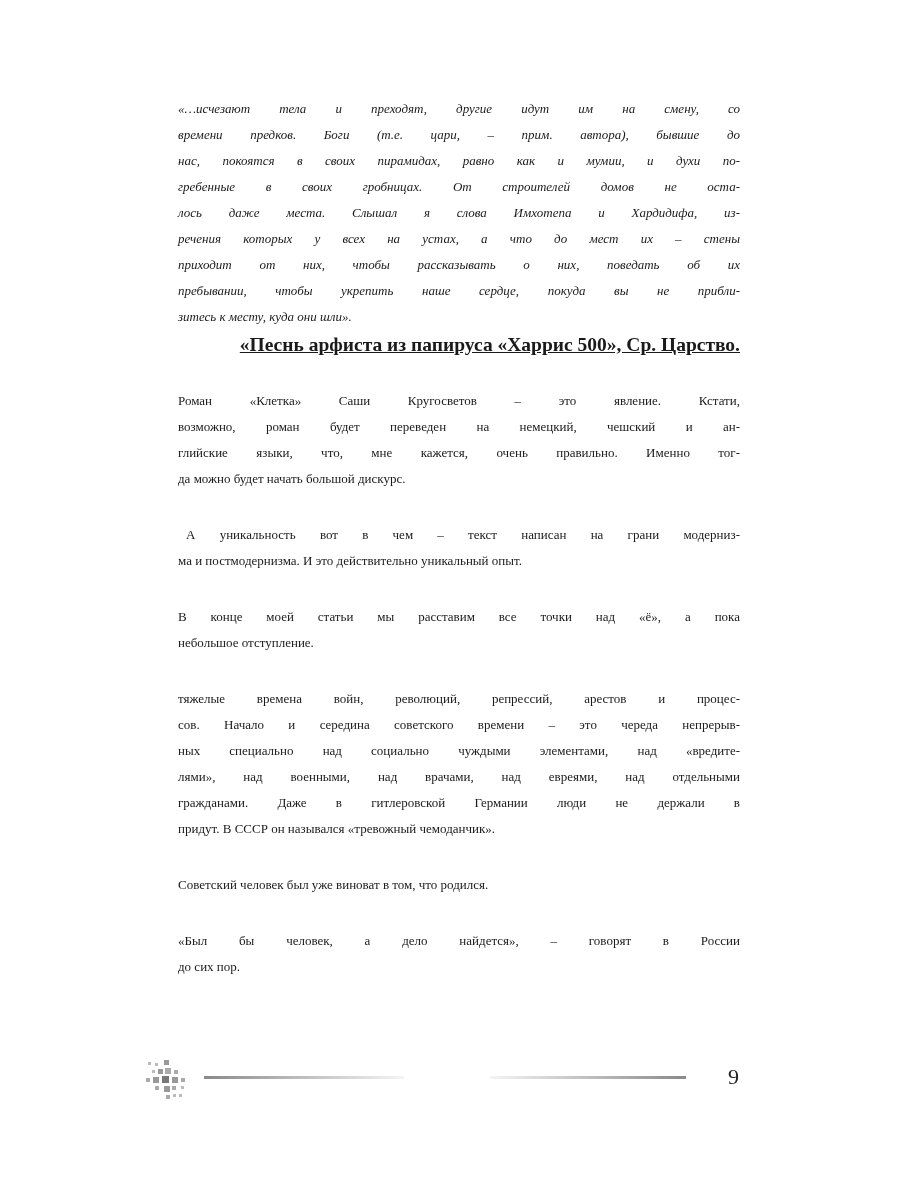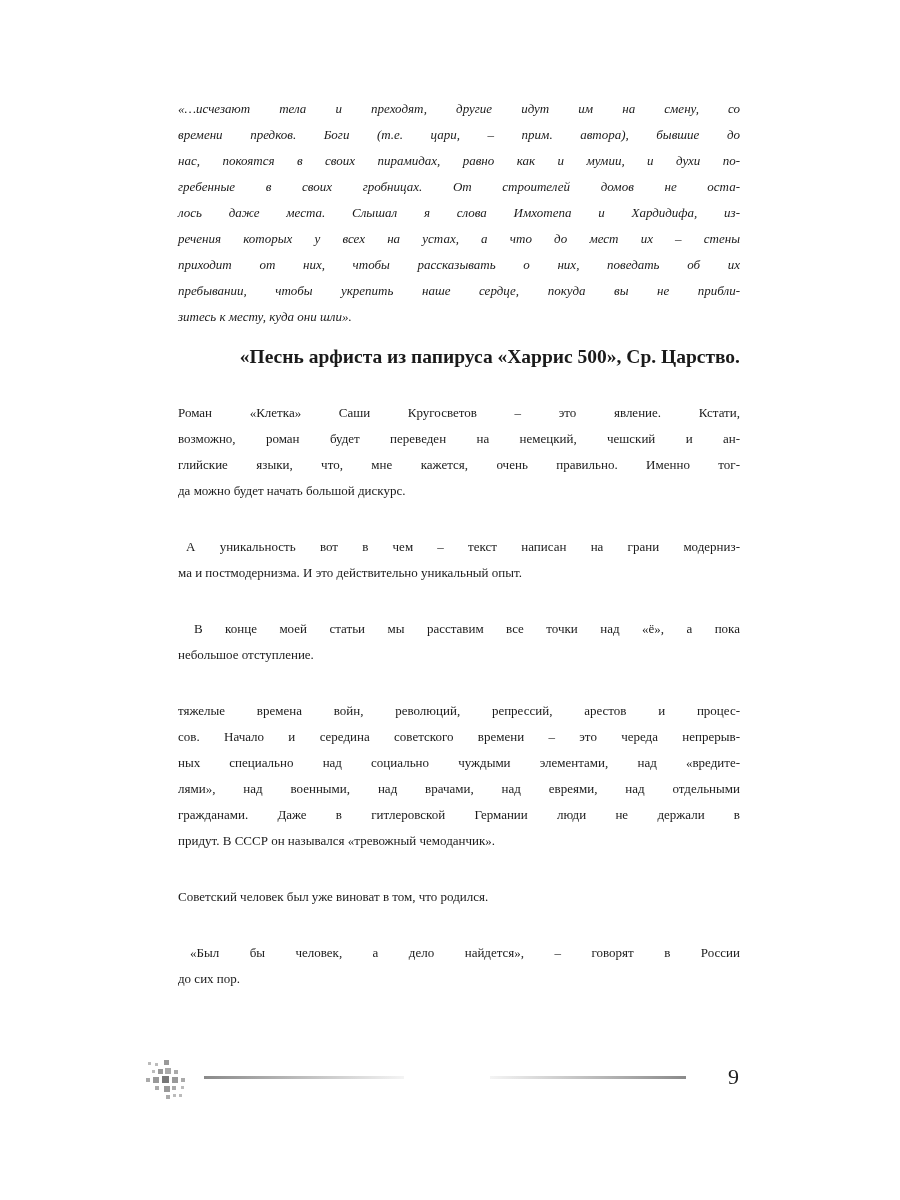--- a/index.html
+++ b/index.html
@@ -1,21 +1,21 @@
 <!DOCTYPE html>
 <html><head>
 <meta charset="utf-8">
 <style>
   html, body { margin:0; padding:0; background:#fff; }
   body { width:900px; height:1200px; position:relative; overflow:hidden; font-family:"Liberation Serif", serif; color:#1a1a1a; }
   .page { position:absolute; left:178px; top:96px; width:562px; }
   .line { font-size:13px; line-height:26px; white-space:nowrap; text-align:justify; text-align-last:justify; display:block; }
   .line.last { text-align-last:left; }
   .quote .line { font-style:italic; }
-  .attr { font-weight:bold; font-size:19.5px; line-height:26px; text-align:right; margin-top:14px; white-space:nowrap; }
+  .attr { font-weight:bold; font-size:19.5px; line-height:26px; text-align:right; margin-top:2px; white-space:nowrap;text-decoration:underline; }
   .para { margin-top:30px; }
   .footer { position:absolute; left:0; top:1058px; width:900px; height:40px; }
   .dots { position:absolute; left:146px; top:0; width:46px; height:46px; }
   .dot { position:absolute; background:#999; }
   .rule-l { position:absolute; left:204px; top:18px; width:200px; height:3px; background:linear-gradient(to right,#8a8a8a,#f4f4f4); }
   .rule-r { position:absolute; left:490px; top:18px; width:196px; height:3px; background:linear-gradient(to right,#f4f4f4,#8a8a8a); }
   .pgnum { position:absolute; left:728px; top:6px; font-size:22px; color:#222; }
 </style>
 </head>
 <body>
@@ -38,36 +38,36 @@
     <span class="line" style="padding-left: 0px; text-indent: 0px; margin-left: 0px;">Роман «Клетка» Саши Кругосветов – это явление. Кстати,</span>
     <span class="line">возможно, роман будет переведен на немецкий, чешский и ан-</span>
     <span class="line">глийские языки, что, мне кажется, очень правильно. Именно тог-</span>
     <span class="line last">да можно будет начать большой дискурс.</span>
   </div>
   <div class="para">
     <span class="line" style="padding-left: 0px; text-indent: 0px; margin-left: 8px;">А уникальность вот в чем – текст написан на грани модерниз-</span>
     <span class="line last">ма и постмодернизма. И это действительно уникальный опыт.</span>
   </div>
   <div class="para">
-    <span class="line" style="padding-left: 0px; text-indent: 0px; margin-left: 16px;">В конце моей статьи мы расставим все точки над «ё», а пока</span>
+    <span class="line" style="padding-left: 0px; text-indent: 0px; margin-left: 0px;">В конце моей статьи мы расставим все точки над «ё», а пока</span>
     <span class="line last">небольшое отступление.</span>
   </div>
   <div class="para">
     <span class="line">тяжелые времена войн, революций, репрессий, арестов и процес-</span>
     <span class="line">сов. Начало и середина советского времени – это череда непрерыв-</span>
     <span class="line">ных специально над социально чуждыми элементами, над «вредите-</span>
     <span class="line">лями», над военными, над врачами, над евреями, над отдельными</span>
     <span class="line">гражданами. Даже в гитлеровской Германии люди не держали в</span>
     <span class="line last">придут. В СССР он назывался «тревожный чемоданчик».</span>
   </div>
   <div class="para">
     <span class="line last" style="padding-left: 0px; text-indent: 0px; margin-left: 0px;">Советский человек был уже виноват в том, что родился.</span>
   </div>
   <div class="para">
-    <span class="line" style="padding-left: 0px; text-indent: 0px; margin-left: 12px;">«Был бы человек, а дело найдется», – говорят в России</span>
+    <span class="line" style="padding-left: 0px; text-indent: 0px; margin-left: 0px;">«Был бы человек, а дело найдется», – говорят в России</span>
     <span class="line last">до сих пор.</span>
   </div>
 </div>
 
 <div class="footer">
   <div class="dots">
     <div class="dot" style="left:2px;top:4px;width:3px;height:3px;background:#bbb"></div>
     <div class="dot" style="left:9px;top:5px;width:3px;height:3px;background:#bbb"></div>
     <div class="dot" style="left:18px;top:2px;width:5px;height:5px"></div>
     <div class="dot" style="left:6px;top:12px;width:3px;height:3px;background:#bbb"></div>

